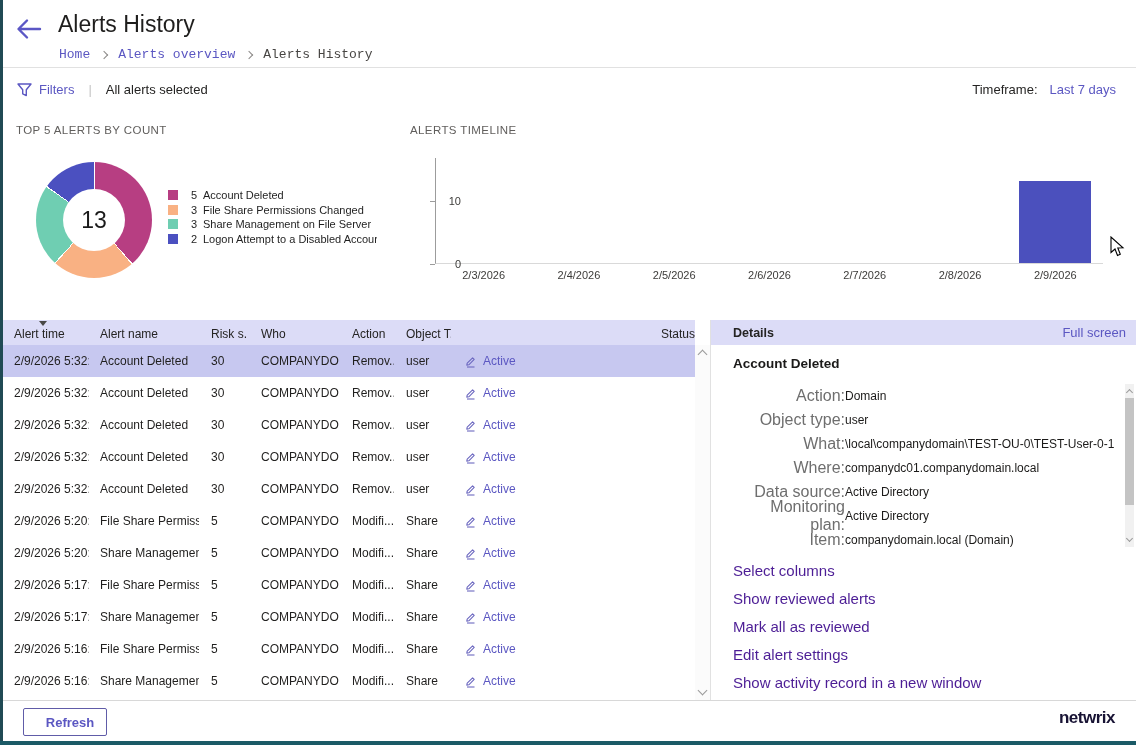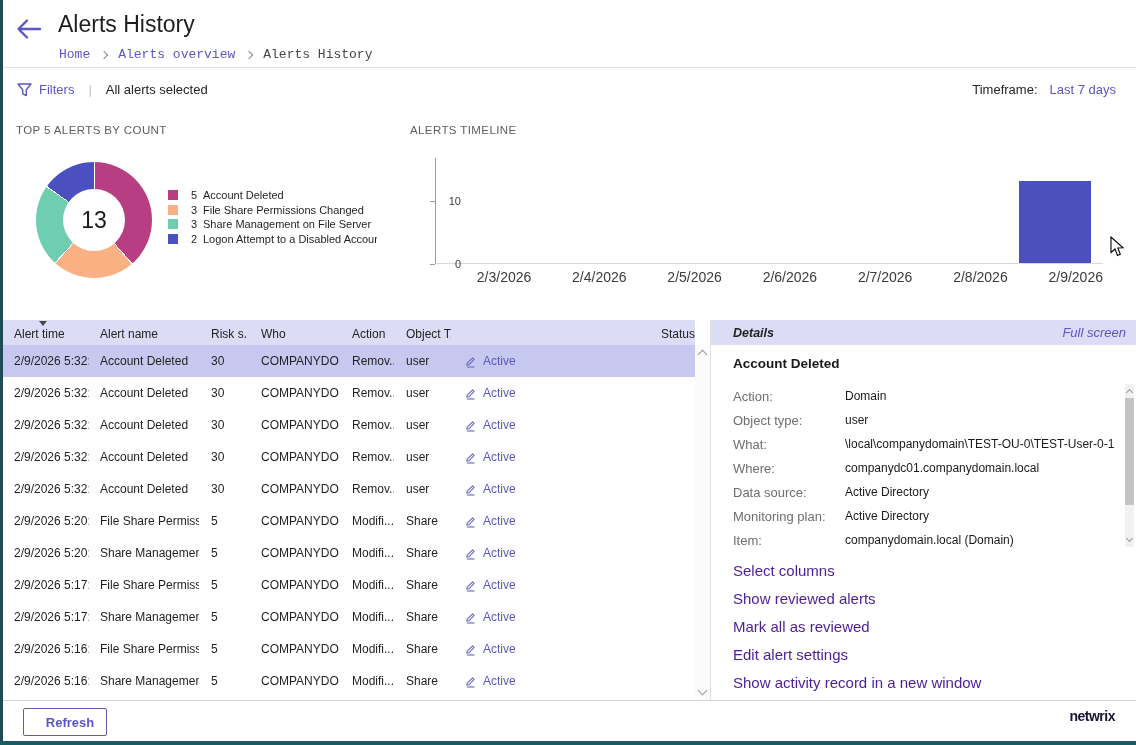--- a/index.html
+++ b/index.html
@@ -45,21 +45,21 @@
   .legend-label { font-size:11px; color:#1f1f1f; }
 
   .plot { position:absolute; left:435px; top:158px; width:668px; height:106px;
           border-left:1px solid #9c9c9c; border-bottom:1px solid #d9d9d9; }
   .ytick-label { position:absolute; right:675px; font-size:11px; color:#3c3b39; width:30px; text-align:right; }
   .ytick-mark { position:absolute; left:430px; width:5px; height:1px; background:#9c9c9c; }
   .bars { position:absolute; left:436px; top:158px; width:667px; height:105px; display:flex; align-items:flex-end; }
   .bar-slot { flex:1; display:flex; justify-content:center; align-items:flex-end; height:100%; }
   .bar { width:72px; }
   .xlabels { position:absolute; left:436px; top:269px; width:667px; display:flex; }
-  .xlabel { flex:1; text-align:right; font-size:14px; color:#3c3b39; }
+  .xlabel { flex:1; text-align:center; font-size:11px; color:#3c3b39; }
 
   
   .grid-header { position:absolute; left:3px; top:320px; width:692px; height:25px; background:#dcdcf7; display:flex; }
   .th { position:relative; font-size:12px; color:#252423; padding-top:7px; white-space:nowrap; overflow:hidden; }
   .sort-arrow { position:absolute; top:1px; left:36px; width:0; height:0;
                 border-left:4px solid transparent; border-right:4px solid transparent; border-top:5px solid #494846; }
   .c0{width:86px; padding-left:11px;} .c1{width:110px; padding-left:11px;} .c2{width:47px; padding-left:12px;}
   .c3{width:93px; padding-left:15px;} .c4{width:55px; padding-left:13px;} .c5{width:57px; padding-left:12px;}
   .c6{width:244px; padding-left:13px;text-align:right;}
   .grid-body { position:absolute; left:3px; top:345px; width:692px; height:355px; overflow:hidden; }
@@ -68,40 +68,40 @@
   .td { font-size:12px; color:#201f1e; white-space:nowrap; overflow:hidden; }
   .status-cell { display:flex; align-items:center; gap:6px; color:#5b57c2; }
   .vscroll { position:absolute; left:695px; top:345px; width:15px; height:355px; background:#fbfbfb; }
   .chev { width:7px; height:7px; border-top:1.5px solid #9a9a9a; border-right:1.5px solid #9a9a9a; position:absolute; left:4px; }
   .chev.up { transform:rotate(-45deg); top:6px; }
   .chev.down { transform:rotate(135deg); bottom:6px; }
   .table-details-divider { position:absolute; left:710px; top:320px; width:1px; height:380px; background:#e1e1e1; }
 
   
   .details-header { position:absolute; left:711px; top:320px; width:425px; height:25px; background:#dcdcf7;
-                    display:flex; align-items:center; justify-content:space-between; padding:0 10px 0 22px;font-style:italic; }
+                    display:flex; align-items:center; justify-content:space-between; padding:0 10px 0 22px; }
   .details-title { font-size:12.5px; font-weight:bold; color:#252423; }
   .fullscreen-link { font-size:13px; color:#5b57c2; cursor:pointer;margin-left:34px; }
   .alert-title { position:absolute; left:733px; top:356px; font-size:13.5px; font-weight:bold; color:#1b1a19; }
   .fields { position:absolute; left:733px; top:384px; width:391px; height:163px; overflow:hidden; }
   .field-row { display:flex; height:24px; align-items:center; }
-  .field-label { width:112px; flex:0 0 112px; font-size:13px; color:#6e6e6e; }
+  .field-label { width:112px; flex:0 0 112px; font-size:16px; color:#6e6e6e;text-align:right; }
   .field-value { font-size:12px; color:#1b1a19; white-space:nowrap; }
   .d-scroll { position:absolute; left:1125px; top:384px; width:9px; height:163px; background:#f1f1f1; }
   .d-scroll .chev { width:5px; height:5px; left:1.5px; border-width:1.2px; }
   .d-thumb { position:absolute; left:0; top:14px; width:9px; height:107px; background:#c4c4c4; }
   .links { position:absolute; left:733px; top:556px; }
   .details-link { height:28px; display:flex; align-items:center; font-size:15px; color:#4c1d95; cursor:pointer; }
 
   
   .footer-divider { position:absolute; left:0; top:700px; width:1136px; height:1px; background:#d8d8d8; }
   .refresh-btn { position:absolute; left:23px; top:708px; width:84px; height:28px; background:#fff;
                  border:1px solid #605ca8; border-radius:2px; font-family:inherit; font-size:13px; font-weight:bold;
                  color:#5b57c2; cursor:pointer;padding-left:10px; }
-  .brand { position:absolute; right:21px; top:708px; font-size:14px; font-weight:bold; color:#181334; letter-spacing:-0.5px; }
+  .brand { position:absolute; right:21px; top:708px; font-size:17px; font-weight:bold; color:#181334; letter-spacing:-0.5px; }
 
   .cursor { position:absolute; left:1110px; top:236px; z-index:99; pointer-events:none; }
 </style>
 </head>
 <body>
 
 <div class="frame-left"></div>
 <div class="frame-bottom"></div>
 
 <div class="back-btn">

